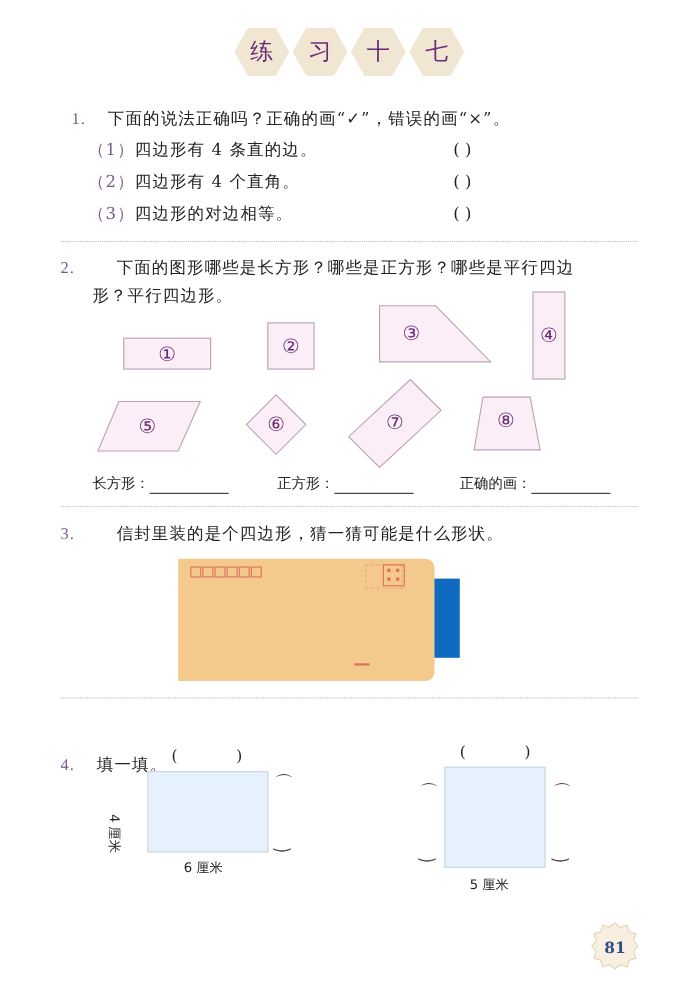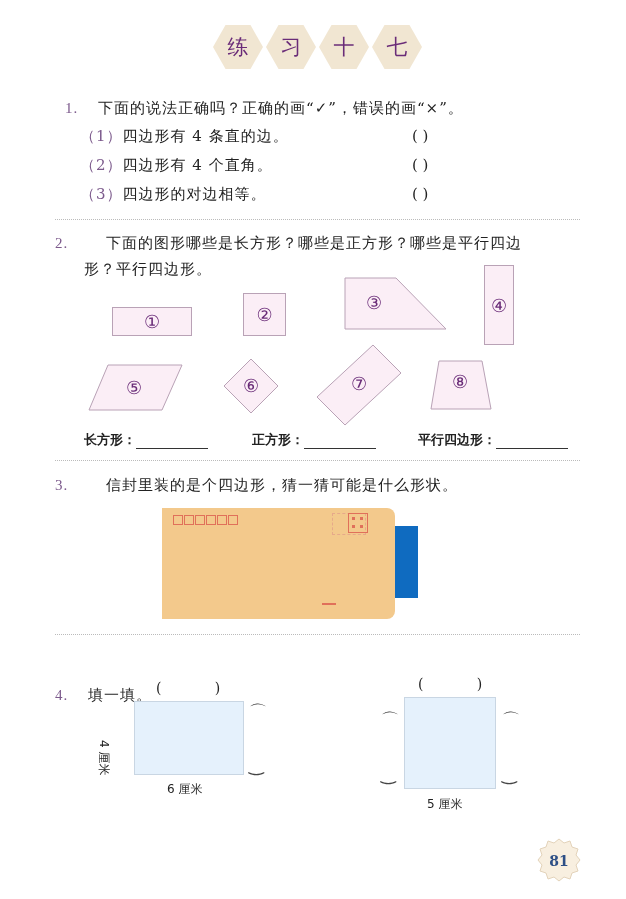--- a/index.html
+++ b/index.html
@@ -7,21 +7,21 @@
   .abs{position:absolute;}
   .hex{position:absolute;top:25px;width:50px;height:44px;background:#f1e6d2;clip-path:polygon(25% 0,75% 0,100% 50%,75% 100%,25% 100%,0 50%);display:flex;align-items:center;justify-content:center;font-size:21px;color:#6a2c78;}
   .q{position:absolute;font-size:15px;letter-spacing:1px;white-space:nowrap;}
   .num{color:#7c5a8c;font-family:"Liberation Serif",serif;font-size:15px;}
   .sub{color:#7c5a8c;}
   .paren{position:absolute;font-size:15px;}
   .divider{position:absolute;left:55px;width:525px;border-top:1.5px dotted #bbb;height:0;}
   .shape{position:absolute;background:#fbeef6;border:1px solid #b9a2b6;display:flex;align-items:center;justify-content:center;color:#6a2c78;font-size:18px;font-family:"DejaVu Serif",serif;box-sizing:border-box;}
   svg text{font-family:"DejaVu Serif",serif;}
   .blank{display:inline-block;width:72px;border-bottom:1px solid #333;height:14px;vertical-align:bottom;}
-  .lbl{position:absolute;font-size:13px;white-space:nowrap;font-weight:bold;}
+  .lbl{position:absolute;font-size:13px;white-space:nowrap;}
   .rect4{position:absolute;background:#e5f1fc;border:1px solid #c9d6e3;box-sizing:border-box;}
   .brace{position:absolute;font-size:18px;color:#444;font-family:"DejaVu Sans",sans-serif;}
   .dim{position:absolute;font-size:12px;font-family:"DejaVu Sans",sans-serif;white-space:nowrap;}
 </style>
 </head>
 <body>
 
 <div class="hex" style="left:213px">练</div>
 <div class="hex" style="left:266px">习</div>
 <div class="hex" style="left:319px">十</div>
@@ -77,21 +77,21 @@
   <text x="30" y="28" font-size="18" fill="#6a2c78" text-anchor="middle">⑧</text>
 </svg>
 
 <div class="lbl" style="left:84px;top:431px">
   <span>长方形：</span><span class="blank"></span>
 </div>
 <div class="lbl" style="left:252px;top:431px">
   <span>正方形：</span><span class="blank"></span>
 </div>
 <div class="lbl" style="left:418px;top:431px">
-  <span>平行四边形：</span><span class="blank"></span>
+  <span>正确的画：</span><span class="blank"></span>
 </div>
 
 <div class="divider" style="top:460px"></div>
 
 <div class="q" style="left:55px;top:476px">
   <span class="num">3.</span>
   <span style="margin-left:32px">信封里装的是个四边形，猜一猜可能是什么形状。</span>
 </div>
 <div class="abs" style="left:392px;top:526px;width:26px;height:72px;background:#0f6bc0"></div>
 <div class="abs" style="left:162px;top:508px;width:233px;height:111px;background:#f3c98c;border-radius:0 8px 8px 0">

